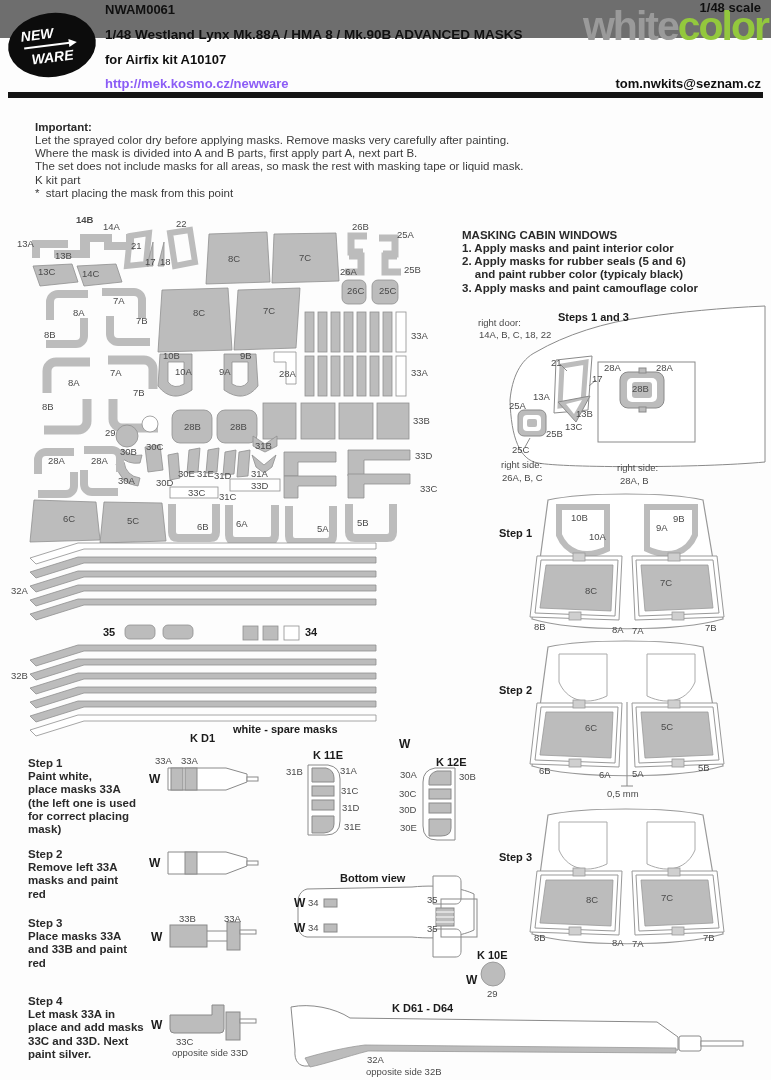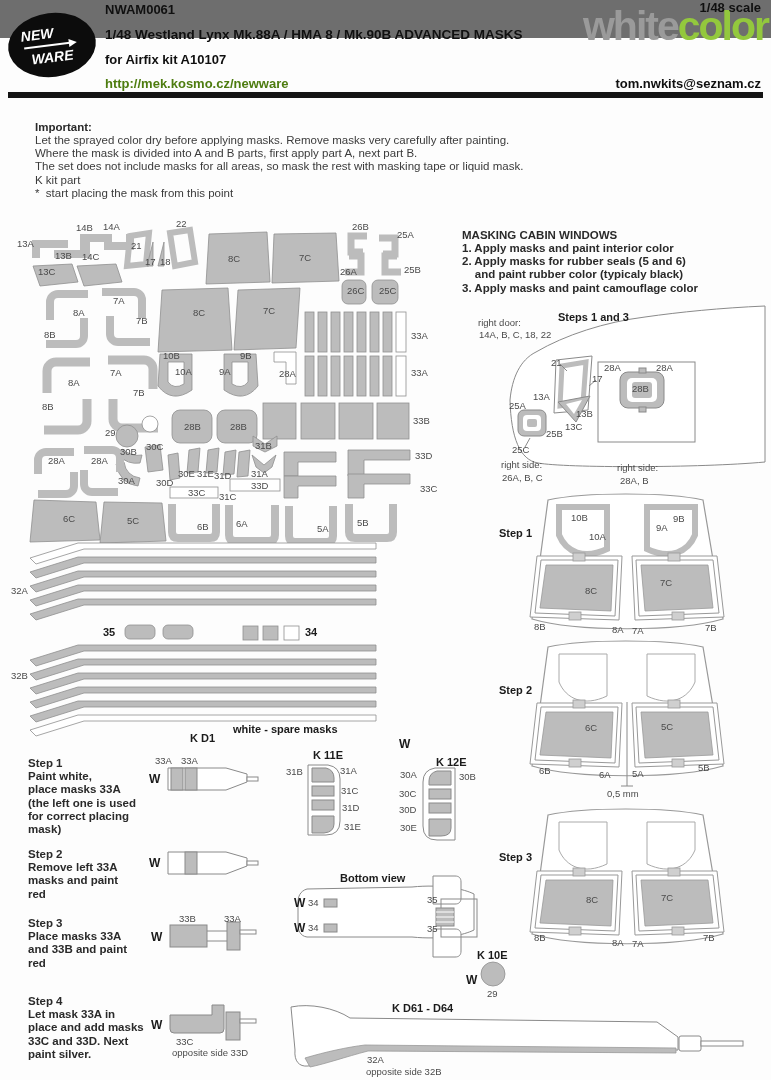--- a/index.html
+++ b/index.html
@@ -14,21 +14,21 @@
   .logo{position:absolute;left:8px;top:13px;width:88px;height:64px;background:#0c0c0c;
         border-radius:50%;transform:rotate(-7deg);color:#fff;}
   .logo-new{position:absolute;left:14px;top:12px;font-size:14px;font-weight:bold;font-style:italic;}
   .logo-ware{position:absolute;left:22px;top:36px;font-size:14px;font-weight:bold;font-style:italic;}
   .arr{position:absolute;left:16px;top:31px;width:46px;height:2px;background:#fff;}
   .arr:after{content:'';position:absolute;right:-7px;top:-3px;border-left:8px solid #fff;
              border-top:4px solid transparent;border-bottom:4px solid transparent;}
   .h-code{position:absolute;left:105px;top:2px;font-size:13px;font-weight:bold;color:#101010;}
   .h-title{position:absolute;left:105px;top:27px;font-size:13.5px;font-weight:bold;color:#101010;}
   .h-sub{position:absolute;left:105px;top:52px;font-size:13px;font-weight:bold;color:#101010;}
-  .h-url{position:absolute;left:105px;top:76px;font-size:13px;font-weight:bold;color:#4d7c0f;}
+  .h-url{position:absolute;left:105px;top:76px;font-size:13px;font-weight:bold;color:#8b5cf6;}
   .h-email{position:absolute;right:10px;top:76px;font-size:13px;font-weight:bold;color:#101010;}
   .tblock{position:absolute;font-size:11.5px;line-height:13.2px;color:#3b3b3b;}
   .tblock.b{font-weight:bold;color:#2a2a2a;}
   .tblock div{white-space:pre;}
   .lbl{position:absolute;font-size:9.5px;color:#4a4a4a;white-space:nowrap;
        transform:translate(0,-50%);line-height:1;}
   .lbl.b{font-weight:bold;color:#1b1b1b;font-size:11px;}
   svg{position:absolute;left:0;top:0;}
 </style>
 </head>
@@ -346,35 +346,35 @@
       <div>red</div>
     </div>
     <div class="tblock b" style="left: 28px; top: 995px;">
       <div>Step 4</div>
       <div>Let mask 33A in</div>
       <div>place and add masks</div>
       <div>33C and 33D. Next</div>
       <div>paint silver.</div>
     </div>
     <div class="lbl" style="left: 17px; top: 244px;">13A</div>
-    <div class="lbl" style="left: 76px; top: 228px;">14B</div>
+    <div class="lbl" style="left: 76px; top: 220px; font-weight: bold;">14B</div>
     <div class="lbl" style="left: 103px; top: 227px;">14A</div>
     <div class="lbl" style="left: 176px; top: 224px;">22</div>
     <div class="lbl" style="left: 352px; top: 227px;">26B</div>
     <div class="lbl" style="left: 397px; top: 235px;">25A</div>
     <div class="lbl" style="left: 55px; top: 256px;">13B</div>
     <div class="lbl" style="left: 131px; top: 246px;">21</div>
     <div class="lbl" style="left: 145px; top: 262px;">17</div>
     <div class="lbl" style="left: 160px; top: 262px;">18</div>
     <div class="lbl" style="left: 228px; top: 259px;">8C</div>
     <div class="lbl" style="left: 299px; top: 258px;">7C</div>
     <div class="lbl" style="left: 340px; top: 272px;">26A</div>
     <div class="lbl" style="left: 404px; top: 270px;">25B</div>
     <div class="lbl" style="left: 38px; top: 272px;">13C</div>
-    <div class="lbl" style="left: 82px; top: 257px;">14C</div>
+    <div class="lbl" style="left: 82px; top: 274px;">14C</div>
     <div class="lbl" style="left: 347px; top: 291px;">26C</div>
     <div class="lbl" style="left: 379px; top: 291px;">25C</div>
     <div class="lbl" style="left: 73px; top: 313px;">8A</div>
     <div class="lbl" style="left: 113px; top: 301px;">7A</div>
     <div class="lbl" style="left: 136px; top: 321px;">7B</div>
     <div class="lbl" style="left: 44px; top: 335px;">8B</div>
     <div class="lbl" style="left: 193px; top: 313px;">8C</div>
     <div class="lbl" style="left: 263px; top: 311px;">7C</div>
     <div class="lbl" style="left: 411px; top: 336px;">33A</div>
     <div class="lbl" style="left: 163px; top: 356px;">10B</div>

